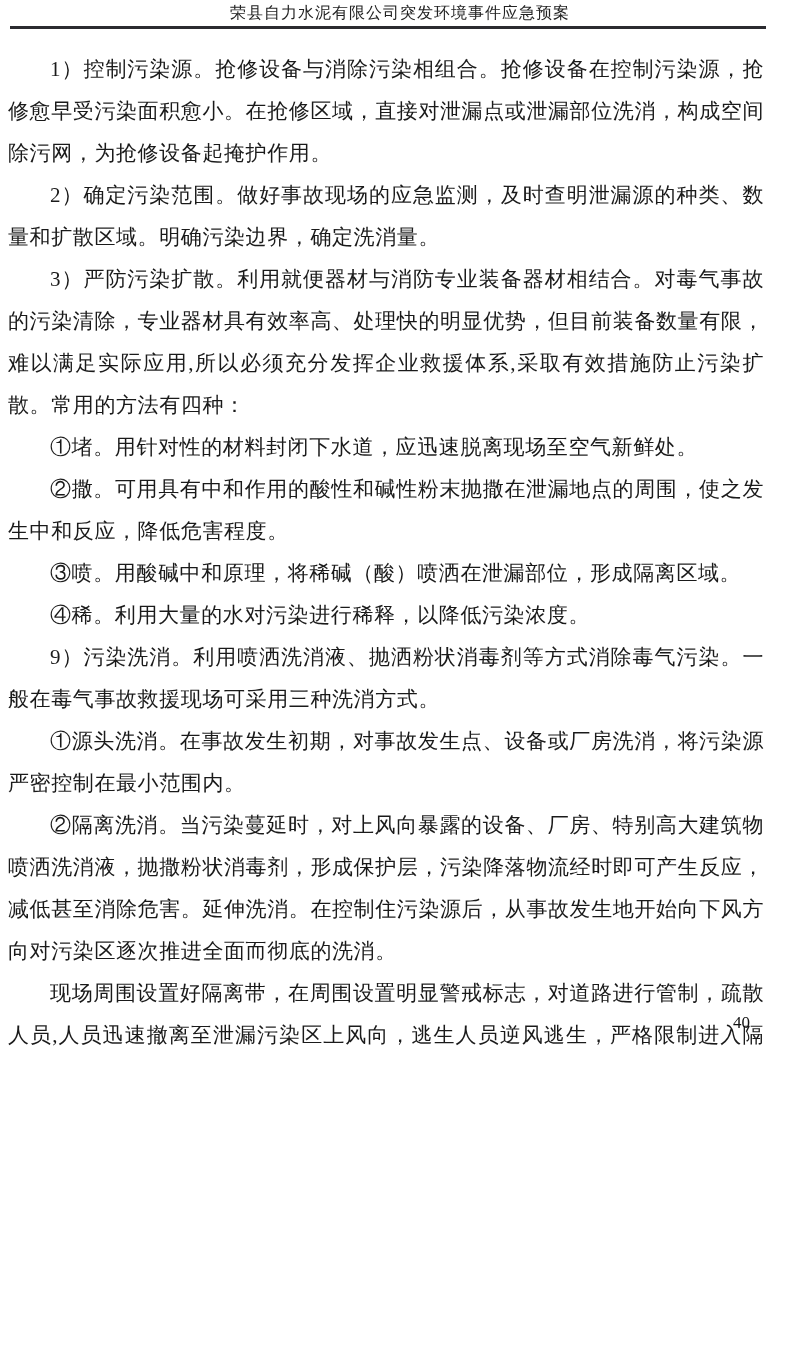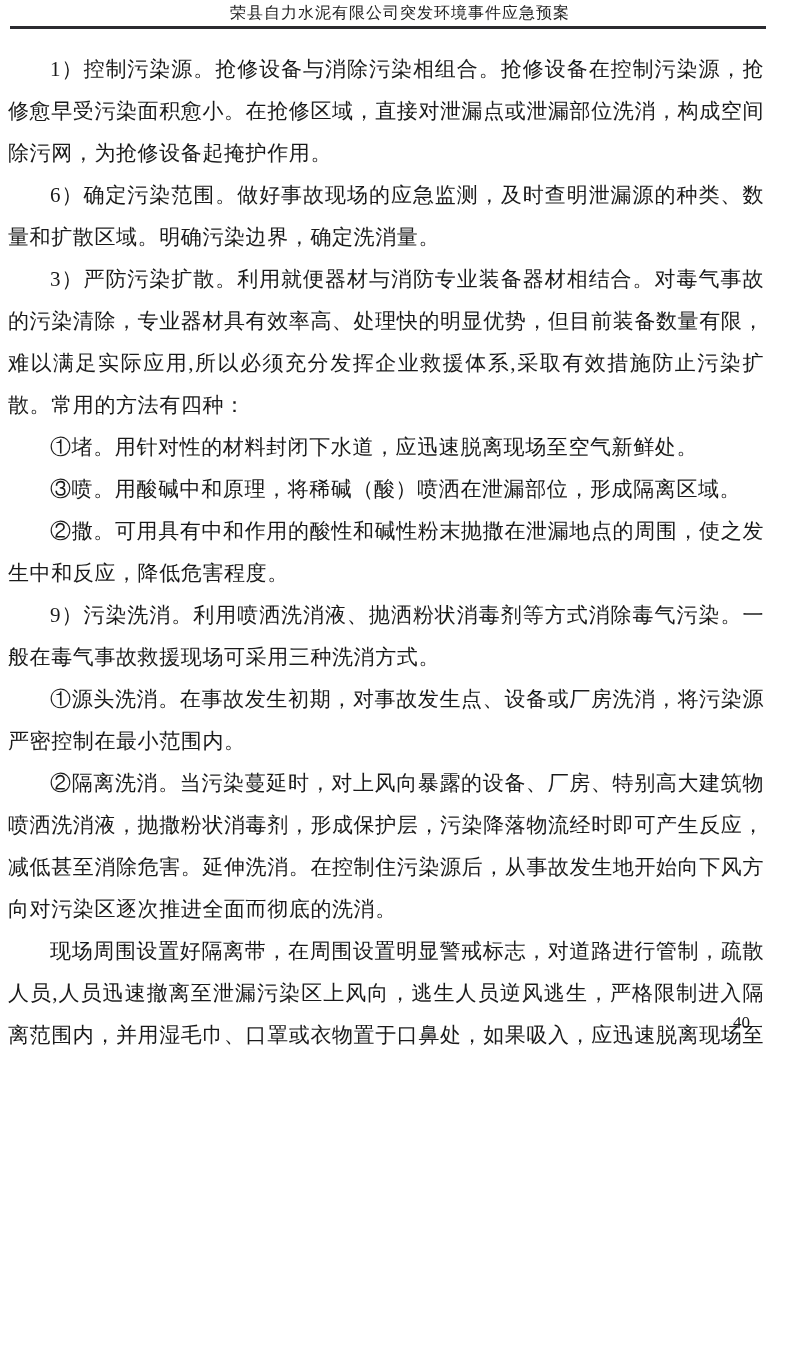--- a/index.html
+++ b/index.html
@@ -60,30 +60,31 @@
 <div class="page">
   <div class="header">
     <div class="header-title">荣县自力水泥有限公司突发环境事件应急预案</div>
     <div class="header-divider"></div>
   </div>
 
   <div class="content">
 
       <p>1）控制污染源。抢修设备与消除污染相组合。抢修设备在控制污染源，抢修愈早受污染面积愈小。在抢修区域，直接对泄漏点或泄漏部位洗消，构成空间除污网，为抢修设备起掩护作用。</p>
 
-      <p>6）确定污染范围。做好事故现场的应急监测，及时查明泄漏源的种类、数量和扩散区域。明确污染边界，确定洗消量。</p>
+      <p>2）确定污染范围。做好事故现场的应急监测，及时查明泄漏源的种类、数量和扩散区域。明确污染边界，确定洗消量。</p>
 
       <p>3）严防污染扩散。利用就便器材与消防专业装备器材相结合。对毒气事故的污染清除，专业器材具有效率高、处理快的明显优势，但目前装备数量有限，难以满足实际应用,所以必须充分发挥企业救援体系,采取有效措施防止污染扩散。常用的方法有四种：</p>
 
       <p>①堵。用针对性的材料封闭下水道，应迅速脱离现场至空气新鲜处。</p>
 
+      <p>②撒。可用具有中和作用的酸性和碱性粉末抛撒在泄漏地点的周围，使之发生中和反应，降低危害程度。</p>
+
       <p>③喷。用酸碱中和原理，将稀碱（酸）喷洒在泄漏部位，形成隔离区域。</p>
 
-      <p>②撒。可用具有中和作用的酸性和碱性粉末抛撒在泄漏地点的周围，使之发生中和反应，降低危害程度。</p>
-
+      <p>④稀。利用大量的水对污染进行稀释，以降低污染浓度。</p>
 
       <p>9）污染洗消。利用喷洒洗消液、抛洒粉状消毒剂等方式消除毒气污染。一般在毒气事故救援现场可采用三种洗消方式。</p>
 
       <p>①源头洗消。在事故发生初期，对事故发生点、设备或厂房洗消，将污染源严密控制在最小范围内。</p>
 
       <p>②隔离洗消。当污染蔓延时，对上风向暴露的设备、厂房、特别高大建筑物喷洒洗消液，抛撒粉状消毒剂，形成保护层，污染降落物流经时即可产生反应，减低甚至消除危害。延伸洗消。在控制住污染源后，从事故发生地开始向下风方向对污染区逐次推进全面而彻底的洗消。</p>
 
 
       <p>现场周围设置好隔离带，在周围设置明显警戒标志，对道路进行管制，疏散人员,人员迅速撤离至泄漏污染区上风向，逃生人员逆风逃生，严格限制进入隔离范围内，并用湿毛巾、口罩或衣物置于口鼻处，如果吸入，应迅速脱离现场至空气新鲜处，如呼吸困难，给输氧，如呼吸停止，立即进行人工呼吸，就医，一般来说，周围群众并不需要特殊防护措施，应急人员在事故现场周围设置安全标志，保持道路畅通，组织群众有序疏散即可。但若发生大量有毒气体泄漏等威胁</p>
     </div>

